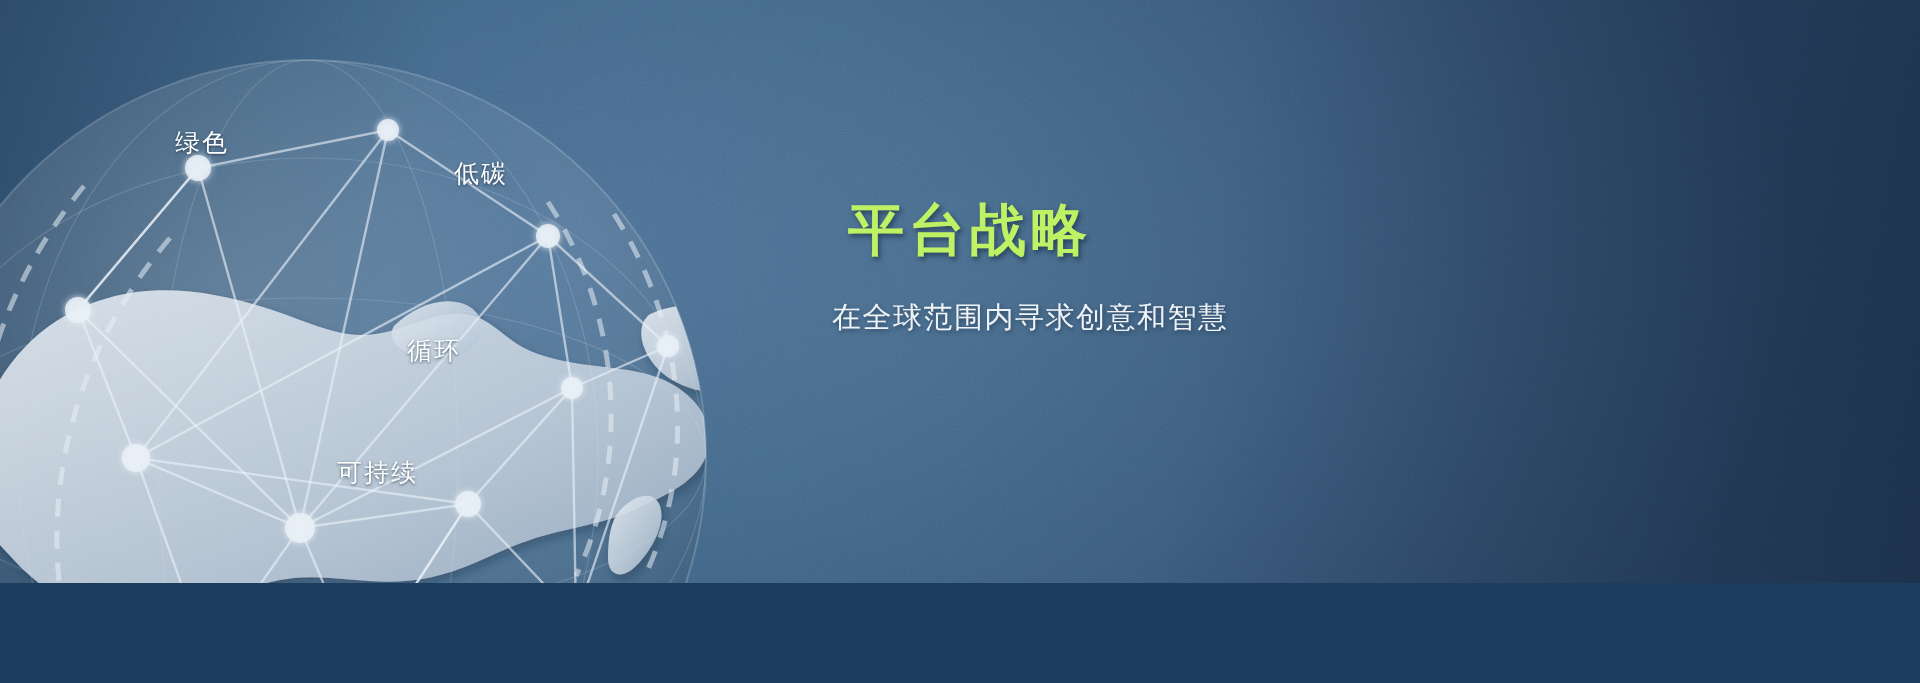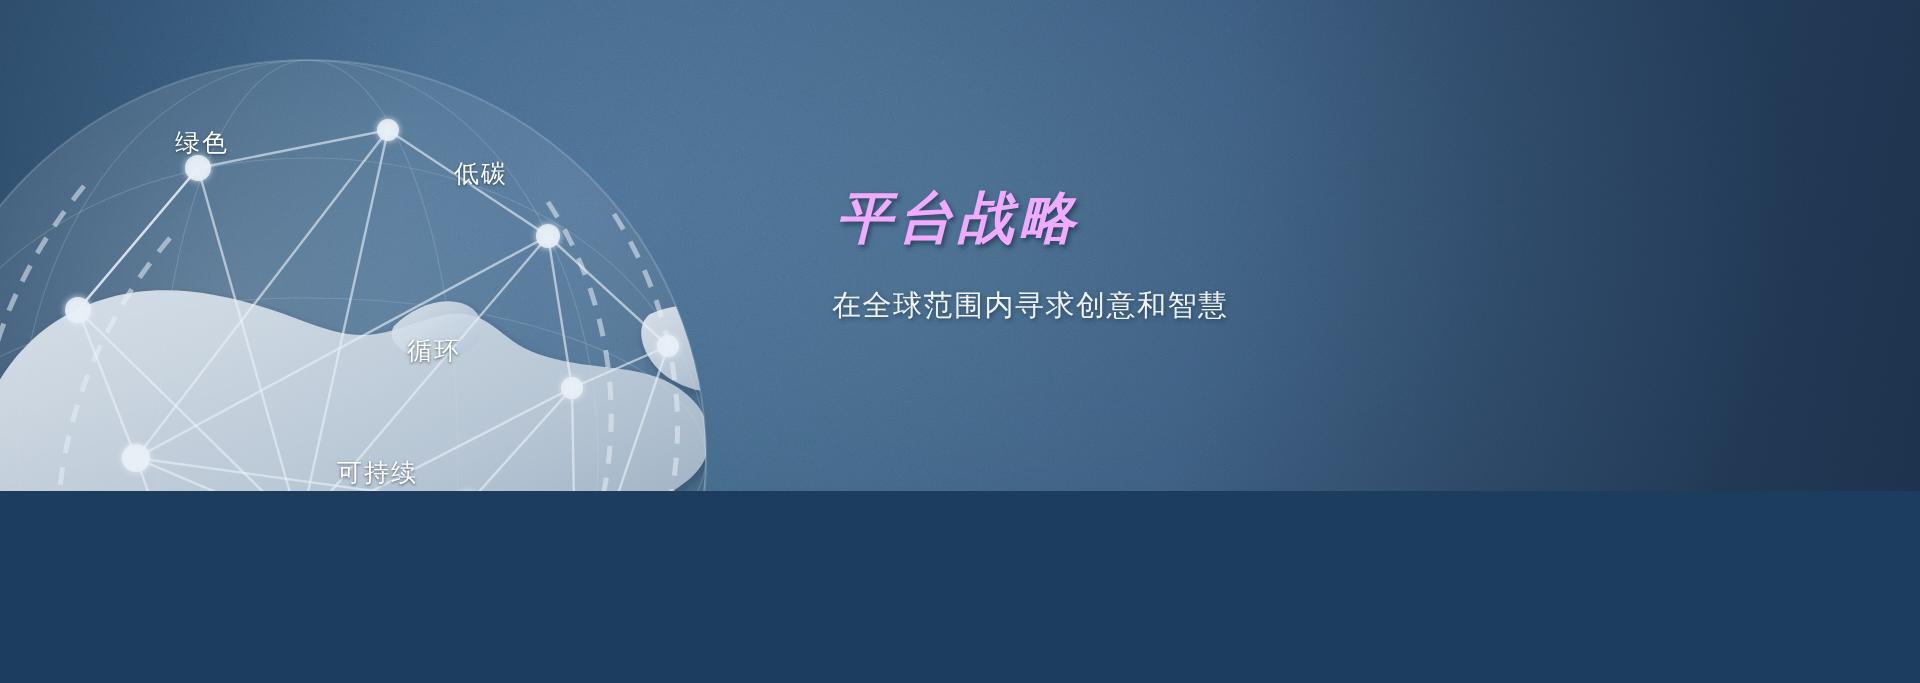--- a/index.html
+++ b/index.html
@@ -6,21 +6,21 @@
   html, body {
     margin: 0;
     padding: 0;
     background: #1d3d5f;
   }
   * { box-sizing: border-box; }
 
   .banner {
     position: relative;
     width: 1920px;
-    height: 491px;
+    height: 583px;
     overflow: hidden;
     font-family: "Liberation Sans", "DejaVu Sans", sans-serif;
     background: #33597f;
   }
 
   
   .bg-base {
     position: absolute;
     inset: 0;
     background:
@@ -77,29 +77,28 @@
   .lbl-sustain    { left: 337px; top: 456px; }
 
   
   .copy {
     position: absolute;
     left: 832px;
     top: 183px;
     width: 760px;
   }
   .copy-title {
-    margin: 4px;
-    color: #f0abfc;
+    margin: 16px;
+    color: #bef264;
     font-size: 56px;
     line-height: 1.12;
     font-weight: 700;
     letter-spacing: 5px;
     text-shadow: 2px 3px 5px rgba(13,30,50,0.55);
     font-family: "DejaVu Sans", "Liberation Sans", sans-serif;
-    font-style: italic;
   }
   .copy-sub {
     margin-top: 32px;
   }
   .copy-sub-line {
     color: #eef3f8;
     font-size: 29px;
     line-height: 1.62;
     letter-spacing: 1.5px;
     font-weight: 400;

